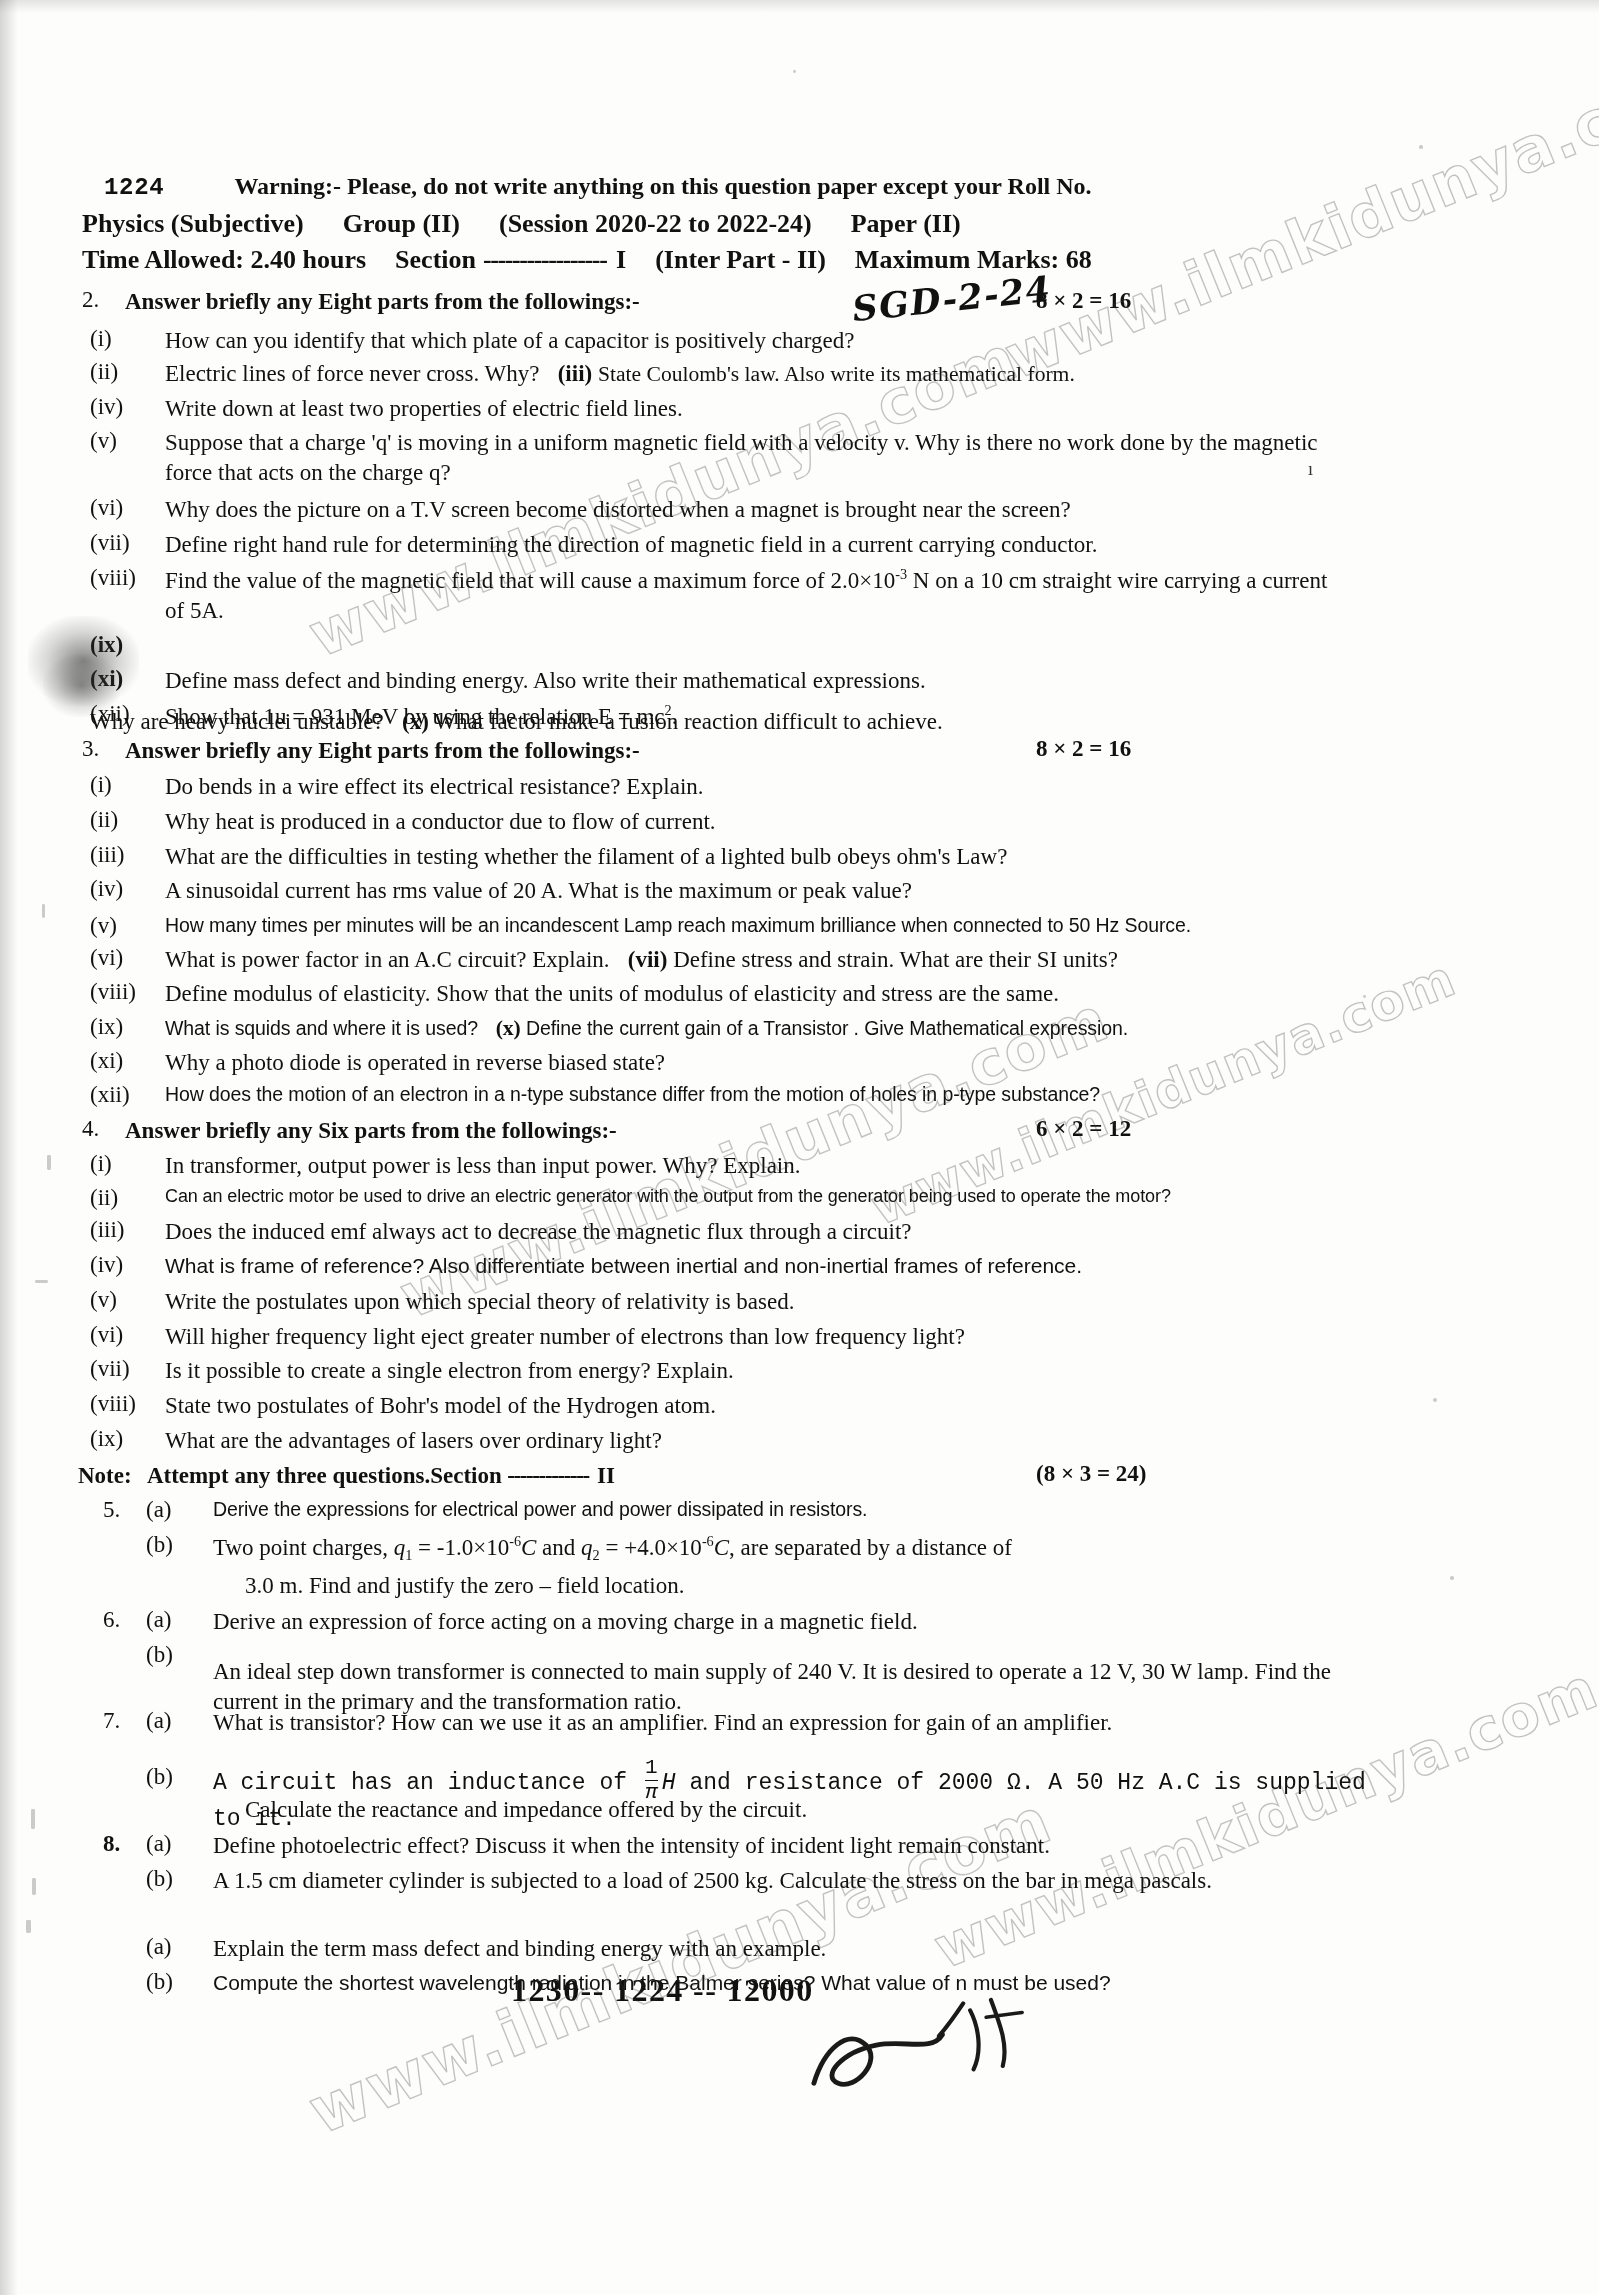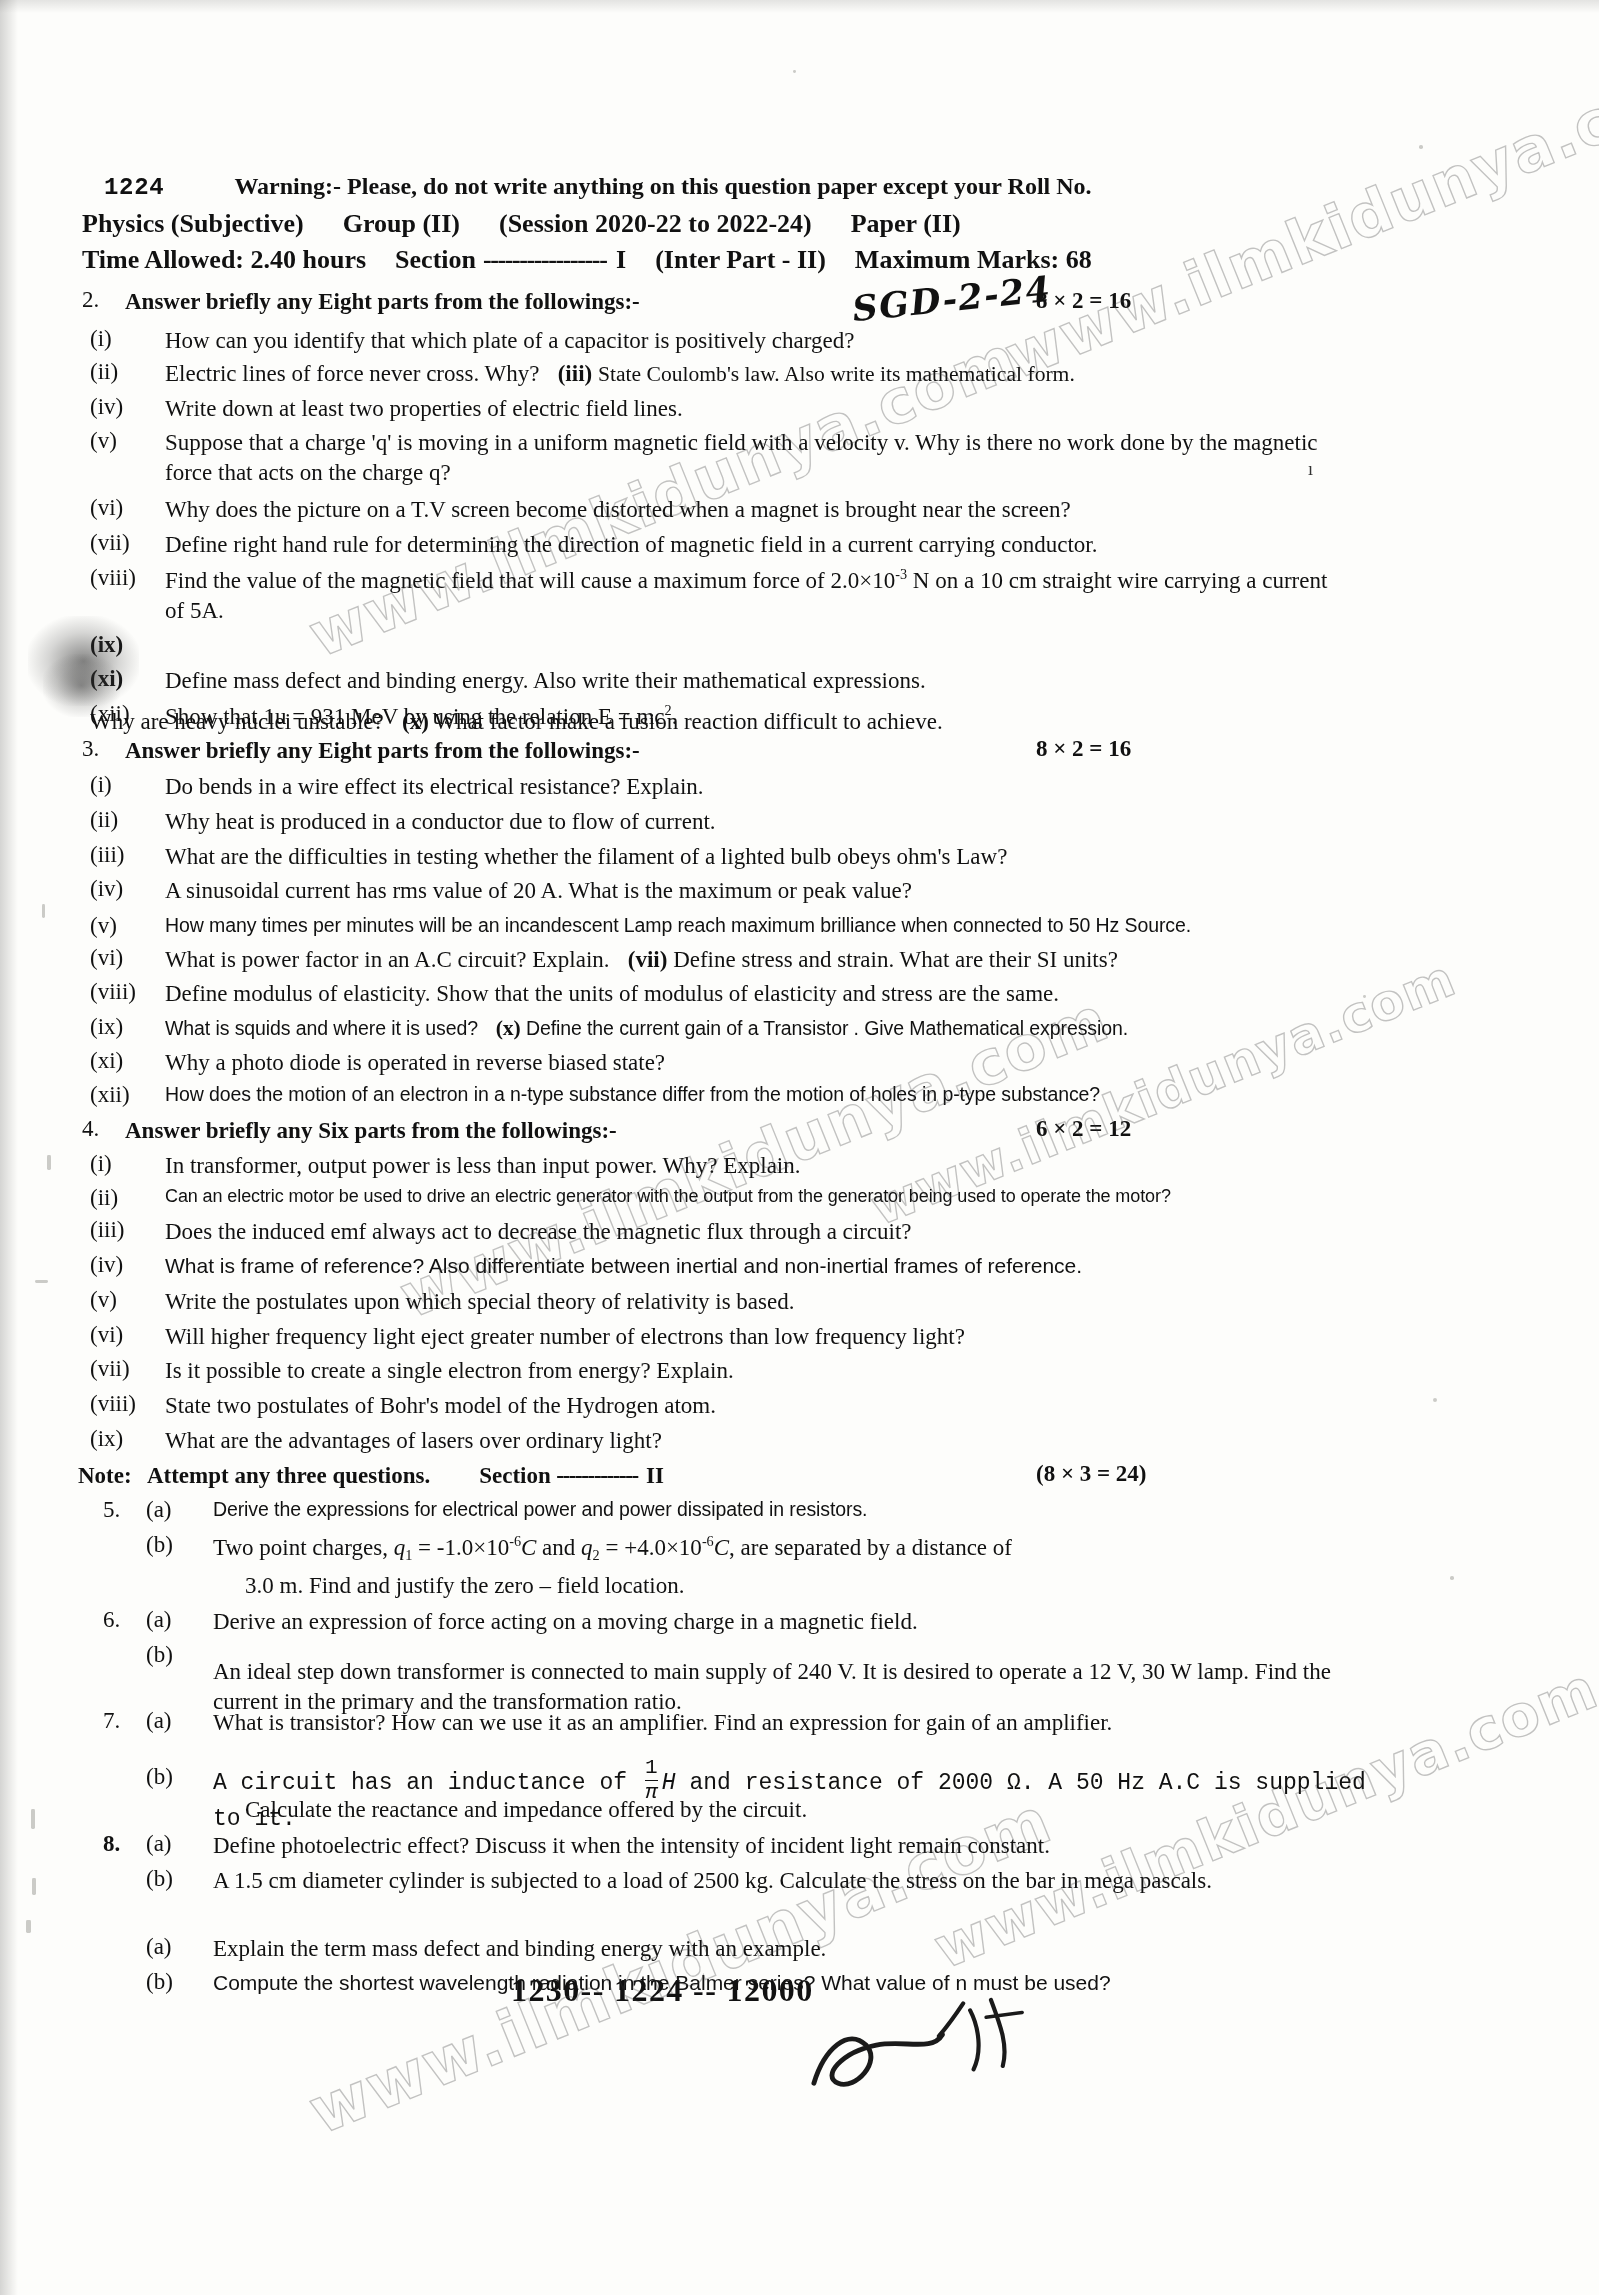--- a/index.html
+++ b/index.html
@@ -444,21 +444,21 @@
       <div class="qtext">State two postulates of Bohr's model of the Hydrogen atom.</div>
     </div>
 
     <div class="qrow" style="left:90px; top:1426px;">
       <div class="rnum">(ix)</div>
       <div class="qtext">What are the advantages of lasers over ordinary light?</div>
     </div>
 
     <div class="qrow" style="left:78px; top:1461px;">
       <div class="qtext bold" style="margin-right:15.3px;">Note:</div>
-      <div class="qtext bold" style="margin-right:49px;">Attempt any three questions.</div>
+      <div class="qtext bold" style="">Attempt any three questions.</div>
       <div class="qtext bold" style="margin-right:5.6px;">Section</div>
       <div class="qtext bold dashrun" style="margin-right:8.3px;">-------------</div>
       <div class="qtext bold">II</div>
     </div>
     <div class="marks" style="left:1036px; top:1461px;">(8 × 3 = 24)</div>
 
     <div class="qrow" style="left:103px; top:1497px;">
       <div class="qnum">5.</div>
       <div class="rnum" style="flex:0 0 67px;width:67px;">(a)</div>
       <div class="qtext small">Derive the expressions for electrical power and power dissipated in resistors.</div>

